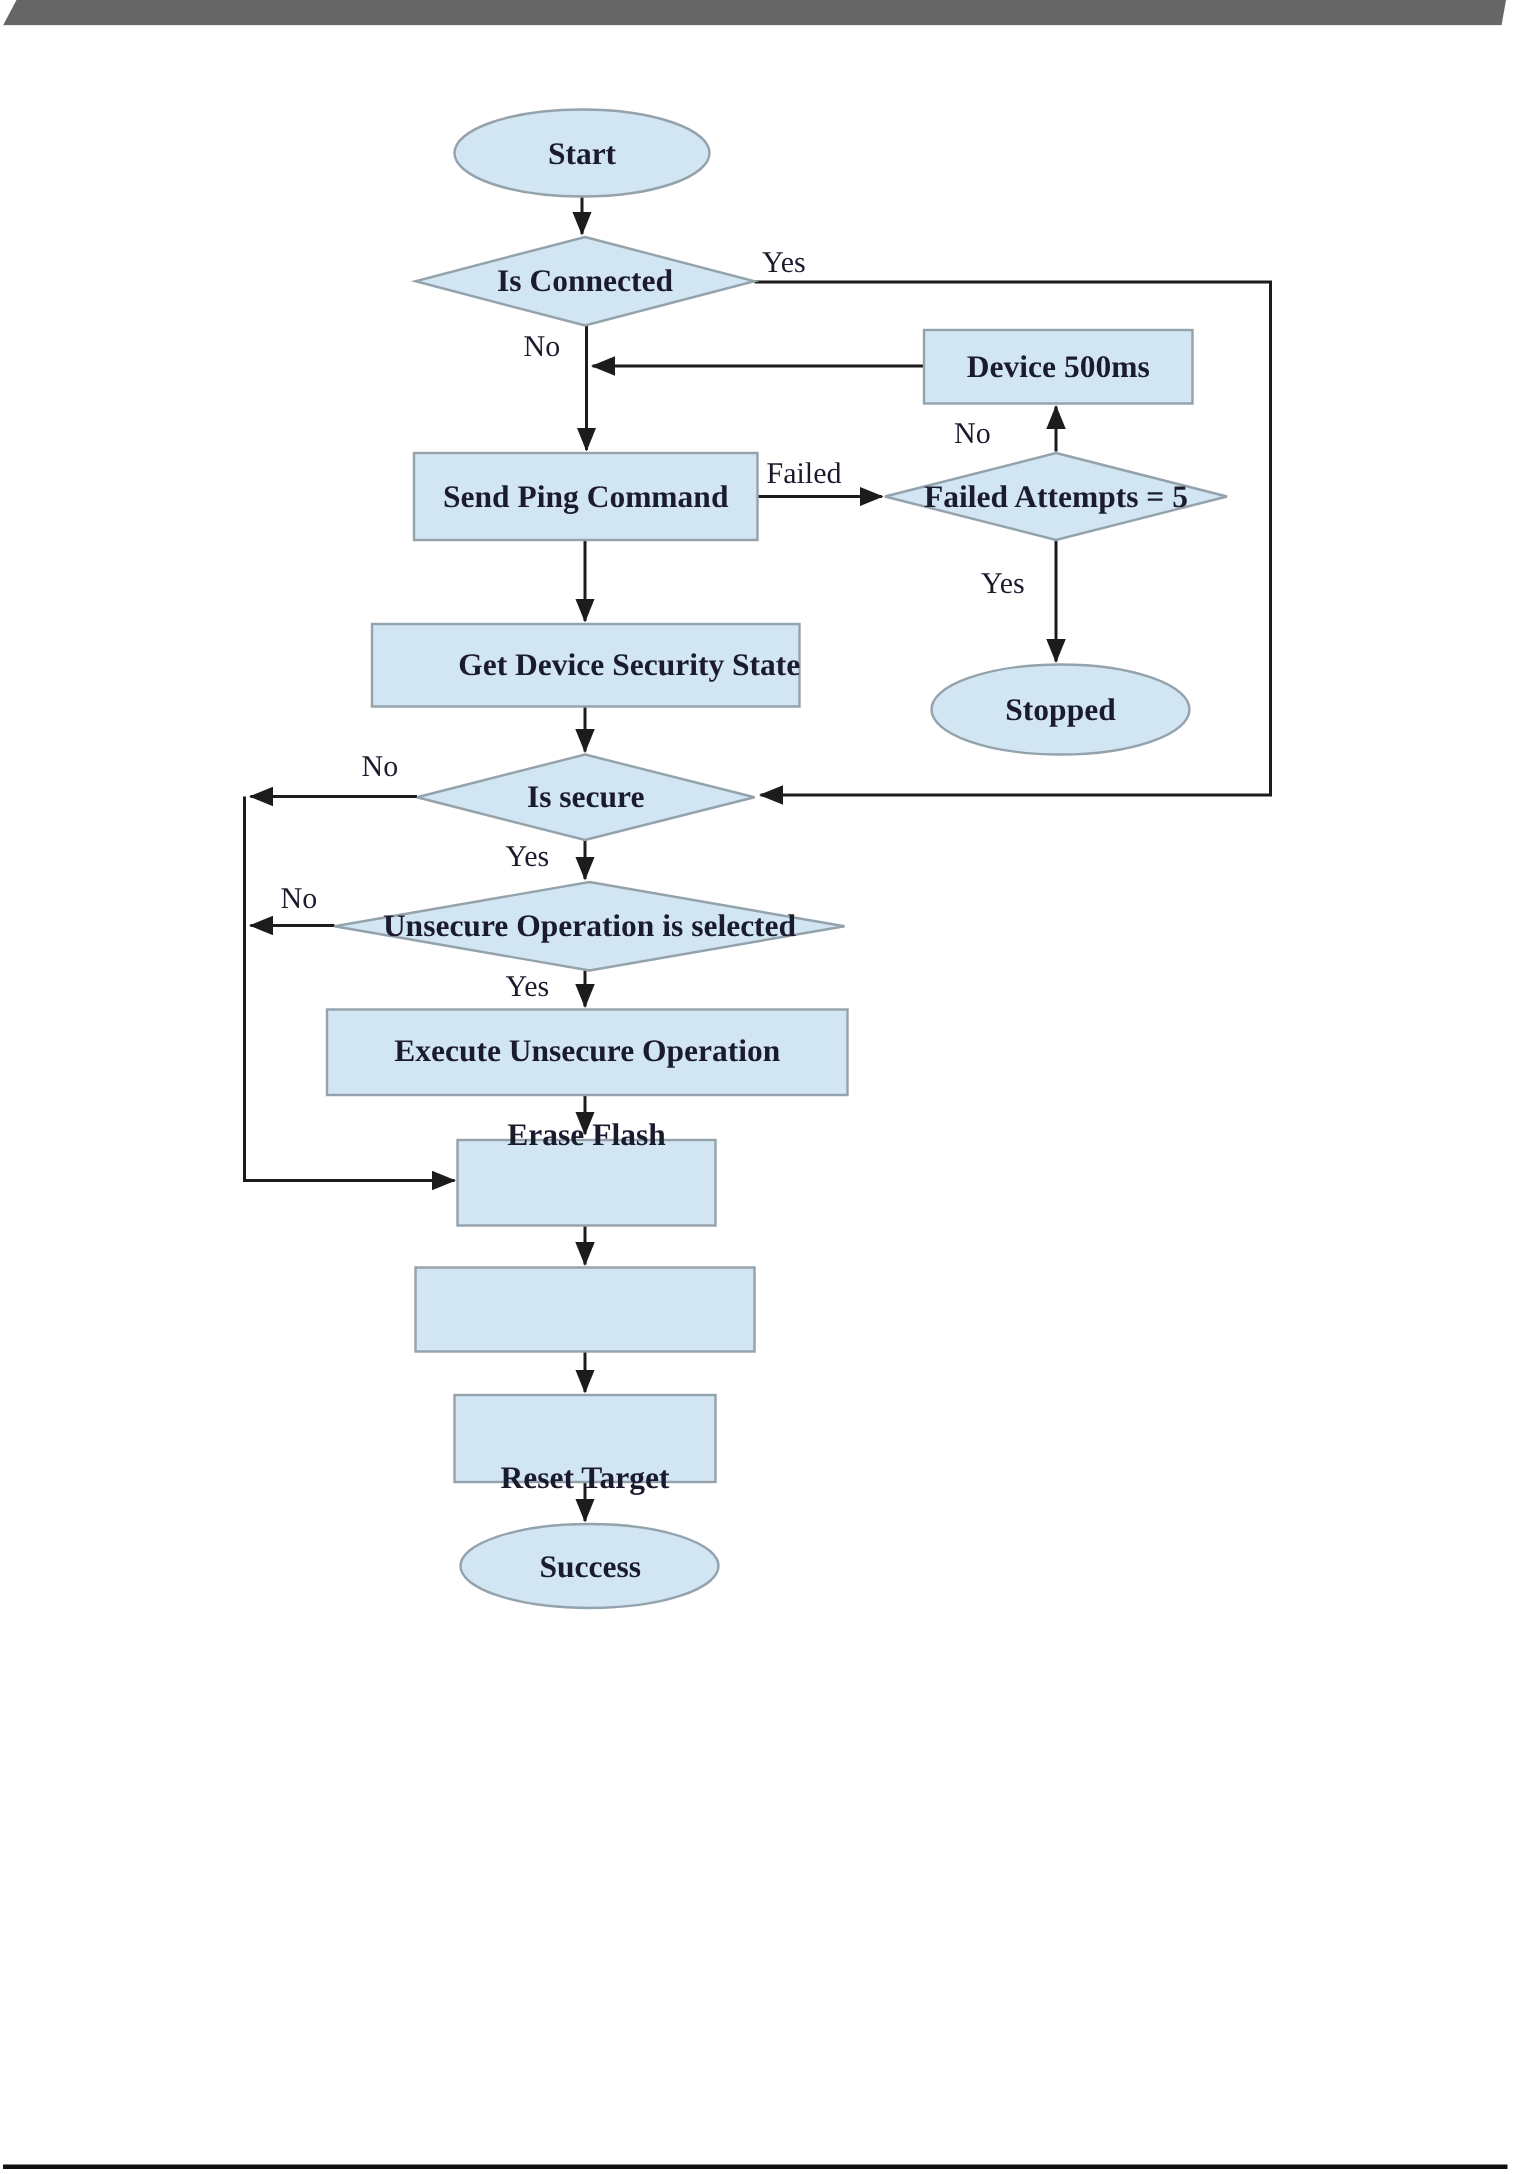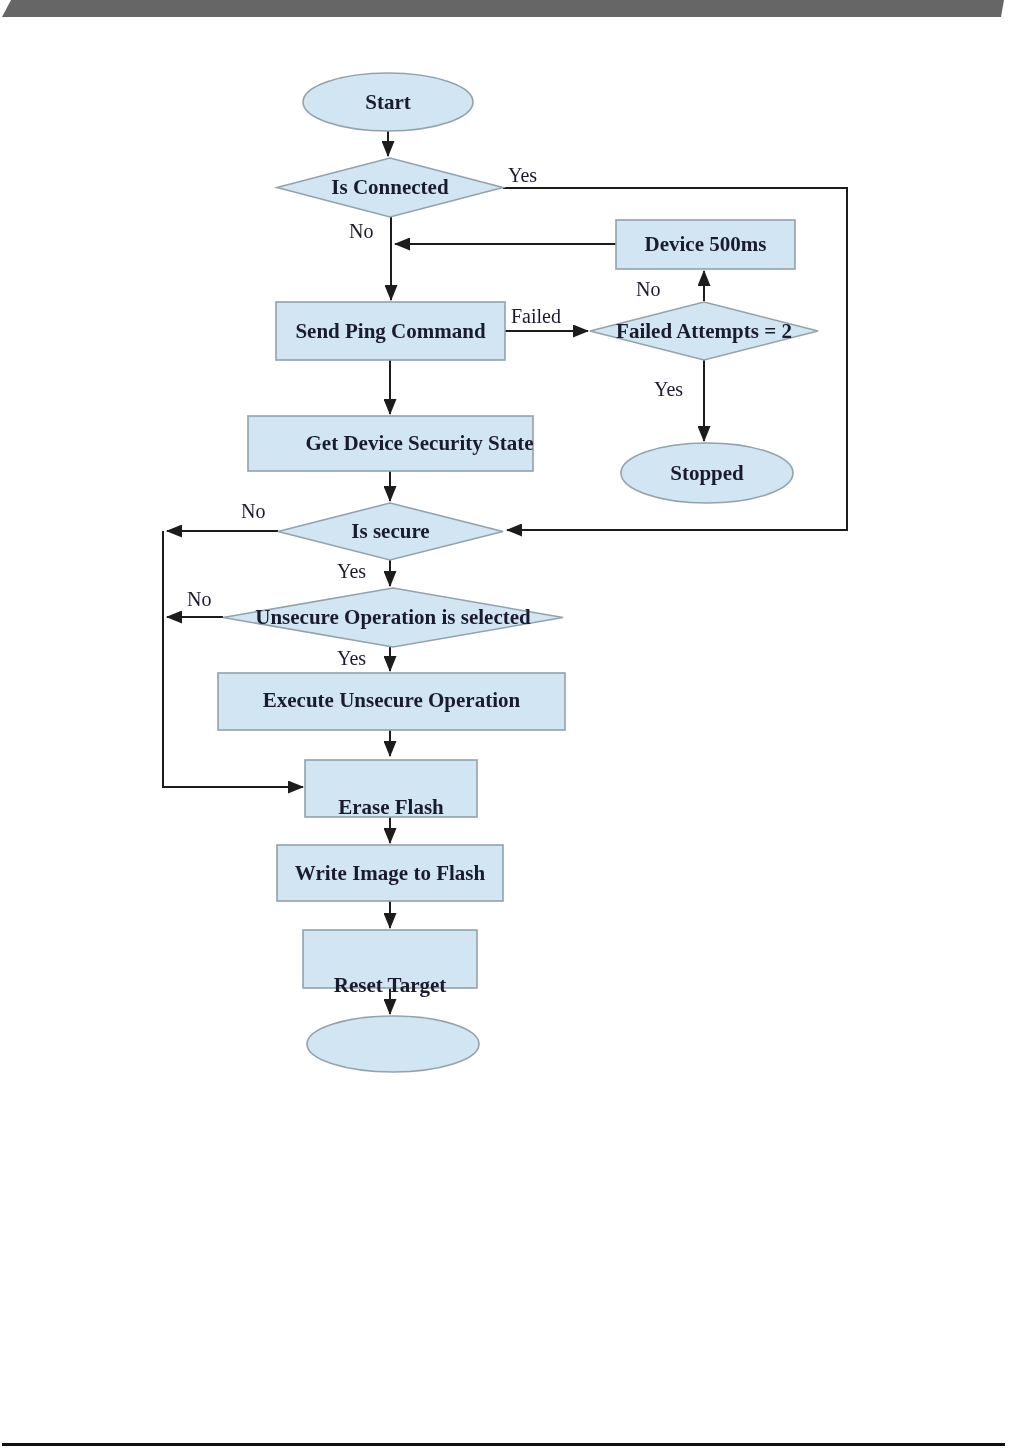--- a/index.html
+++ b/index.html
@@ -82,29 +82,29 @@
     <rect class="shape" x="305" y="760" width="172" height="57"></rect>
     <rect class="shape" x="277" y="845" width="226" height="56"></rect>
     <rect class="shape" x="303" y="930" width="174" height="58"></rect>
     <ellipse class="shape" cx="393" cy="1044" rx="86" ry="28"></ellipse>
   </svg>
 
   <div class="node-label" style="left:277px;top:158px;width:226px;height:59px">Is Connected</div>
   <div class="node-label" style="left:303px;top:73px;width:170px;height:58px">Start</div>
   <div class="node-label" style="left:616px;top:220px;width:179px;height:49px">Device 500ms</div>
   <div class="node-label" style="left:276px;top:302px;width:229px;height:58px">Send Ping Command</div>
-  <div class="node-label" style="left:590px;top:302px;width:228px;height:58px">Failed Attempts = 2</div>
+  <div class="node-label" style="left:590px;top:302px;width:228px;height:58px">Failed Attempts = 5</div>
   <div class="node-label" style="left:621px;top:443px;width:172px;height:60px">Stopped</div>
   <div class="node-label" style="left:248px;top:416px;width:343px;height:55px">Get Device Security State</div>
   <div class="node-label" style="left:278px;top:503px;width:225px;height:57px">Is secure</div>
   <div class="node-label" style="left:223px;top:588px;width:340px;height:59px">Unsecure Operation is selected</div>
   <div class="node-label" style="left:218px;top:673px;width:347px;height:54px">Execute Unsecure Operation</div>
-  <div class="node-label" style="left:305px;top:779px;width:172px;height:57px">Erase Flash</div>
-  <div class="node-label" style="left:277px;top:845px;width:226px;height:56px">Write Image to Flash</div>
+  <div class="node-label" style="left:305px;top:728px;width:172px;height:57px">Erase Flash</div>
   <div class="node-label" style="left:303px;top:956px;width:174px;height:58px">Reset Target</div>
+  <div class="node-label" style="left:307px;top:1016px;width:173px;height:57px">Success</div>
 
   <div class="edge-label" style="left:508px;top:165px">Yes</div>
   <div class="edge-label" style="left:349px;top:221px">No</div>
   <div class="edge-label" style="left:511px;top:306px">Failed</div>
   <div class="edge-label" style="left:636px;top:279px">No</div>
   <div class="edge-label" style="left:654px;top:379px">Yes</div>
   <div class="edge-label" style="left:241px;top:501px">No</div>
   <div class="edge-label" style="left:337px;top:561px">Yes</div>
   <div class="edge-label" style="left:187px;top:589px">No</div>
   <div class="edge-label" style="left:337px;top:648px">Yes</div>

